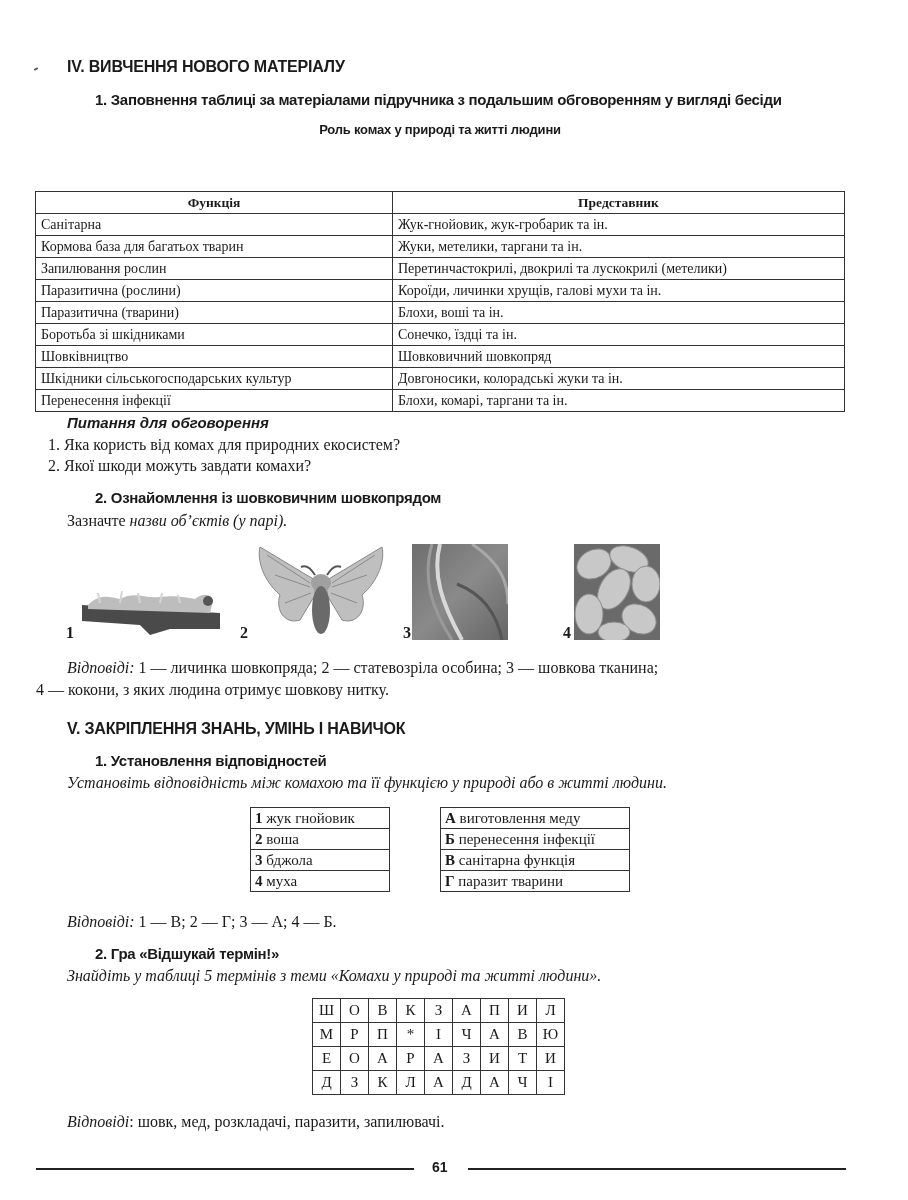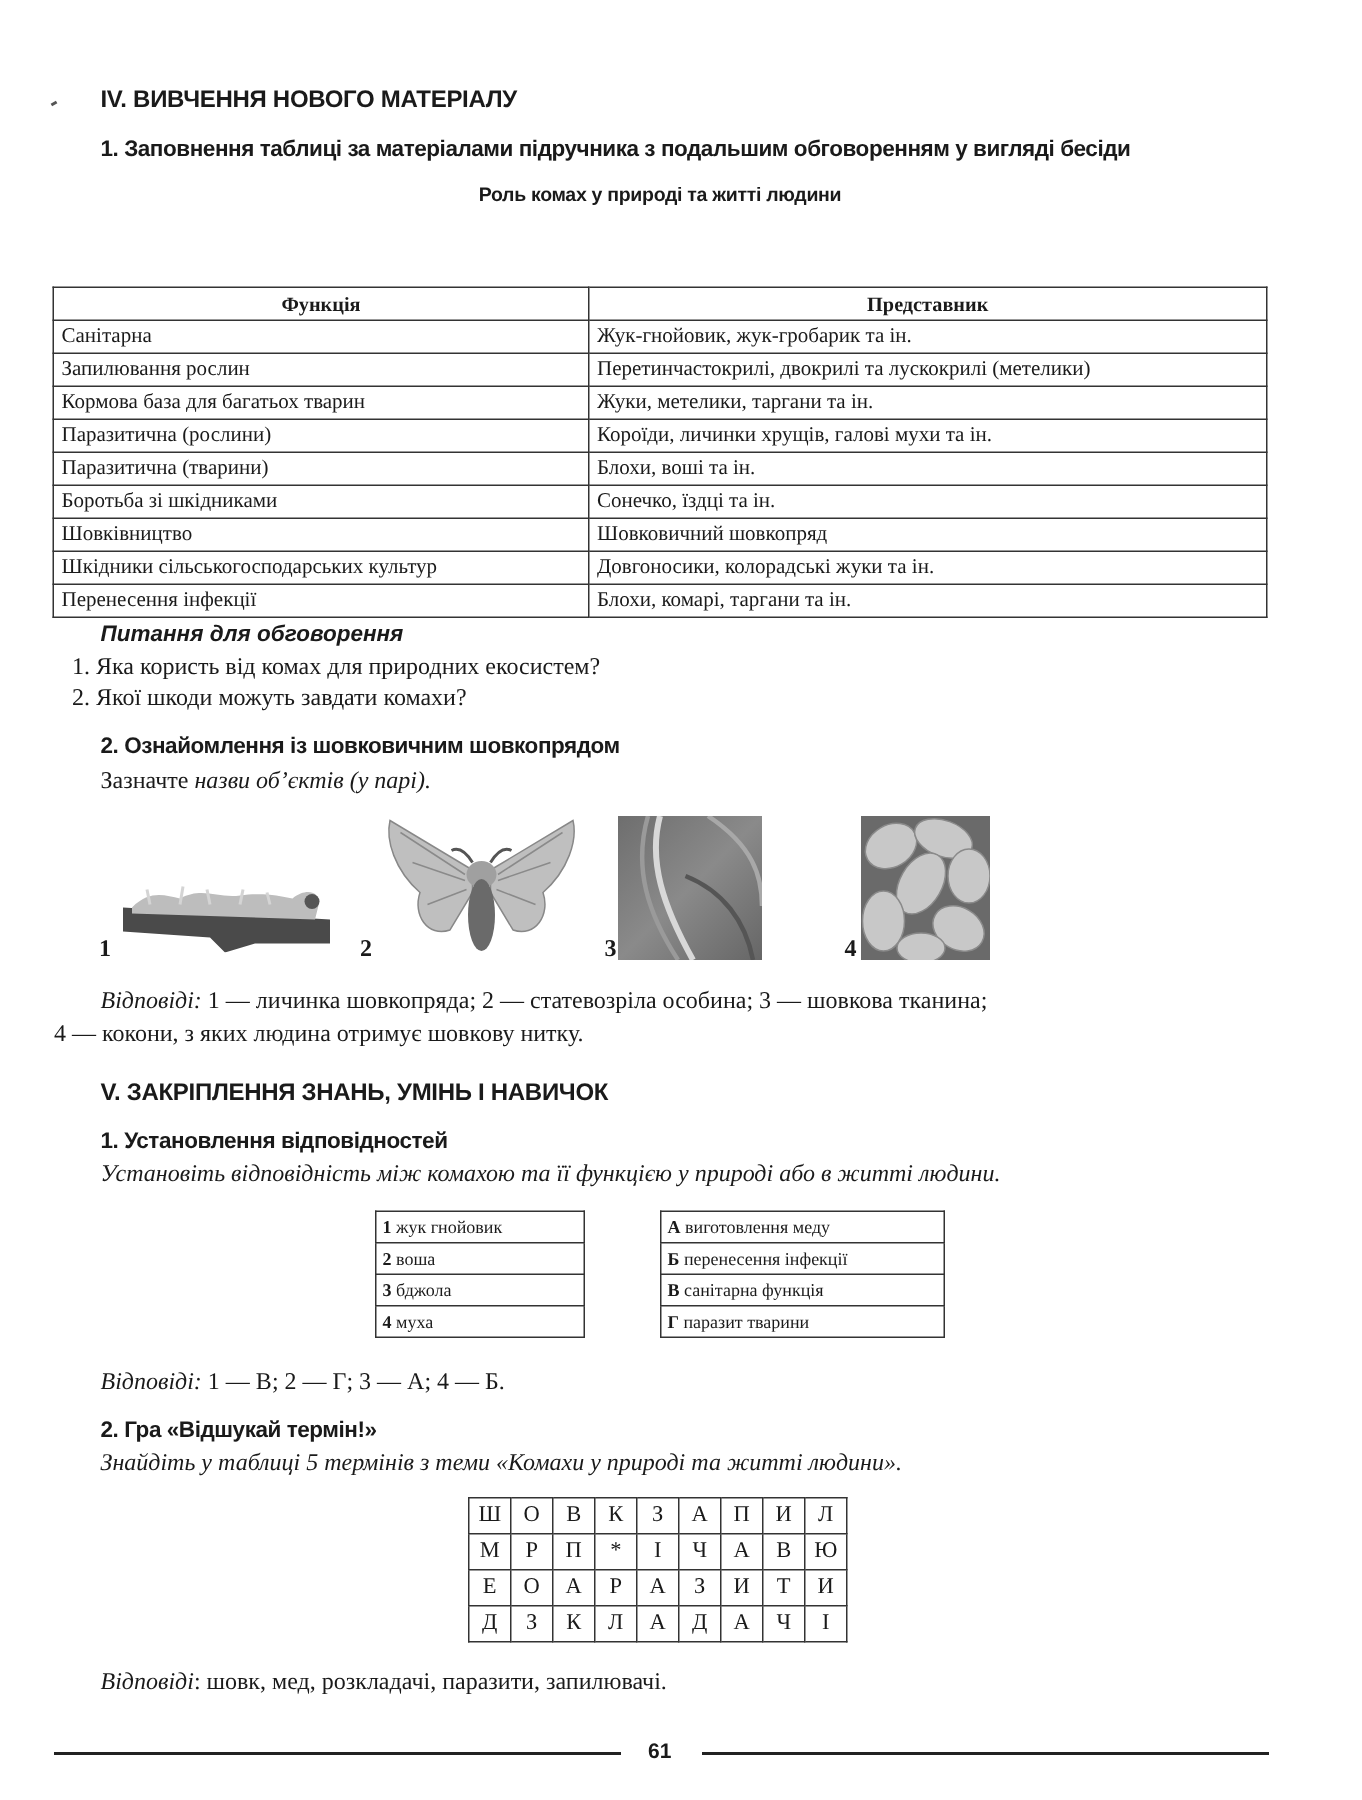--- a/index.html
+++ b/index.html
@@ -2,37 +2,37 @@
 <html><head>
 <meta charset="utf-8">
 <style>
   html, body { margin: 0; padding: 0; background: #ffffff; }
   body { width: 908px; height: 1200px; position: relative; overflow: hidden; color: #1a1a1a; }
   .sans { font-family: "Liberation Sans", "DejaVu Sans", sans-serif; }
   .serif { font-family: "Liberation Serif", "DejaVu Serif", serif; }
   .abs { position: absolute; }
 
   .h1 { font-weight: bold; font-size: 16px; letter-spacing: -0.2px; }
-  .h2 { font-weight: bold; font-size: 15px; letter-spacing: -0.3px; }
+  .h2 { font-weight: bold; font-size: 15px; letter-spacing: -0.3px; margin-left: 28px; }
   .caption { font-size: 13px; font-weight: bold; letter-spacing: -0.2px; }
 
   table.role { position: absolute; left: 35px; top: 143px; width: 810px; border-collapse: collapse; font-family: "Liberation Serif", "DejaVu Serif", serif; font-size: 14px; margin-top: 48px; }
   table.role th, table.role td { border: 1px solid #333; height: 21px; padding: 0 5px; line-height: 20px; }
   table.role th { font-weight: bold; text-align: center; font-size: 13.5px; }
   table.role td.c1 { width: 346px; }
 
   .q-title { font-weight: bold; font-style: italic; font-size: 15px; }
   .list-line { font-size: 16px; }
   .body-text { font-size: 16px; }
   .it { font-style: italic; }
 
   .pic { position: absolute; }
   .num { position: absolute; font-family: "Liberation Serif", serif; font-weight: bold; font-size: 16px; }
 
-  table.match { position: absolute; border-collapse: collapse; font-family: "Liberation Serif", "DejaVu Serif", serif; font-size: 12px; border-radius: 23px; }
+  table.match { position: absolute; border-collapse: collapse; font-family: "Liberation Serif", "DejaVu Serif", serif; font-size: 15px; border-radius: 23px; }
   table.match td { border: 1px solid #333; height: 20px; padding: 0 4px; line-height: 20px; }
   table.match b { font-weight: bold; }
 
   table.grid { position: absolute; left: 312px; top: 998px; border-collapse: collapse; font-family: "Liberation Serif", "DejaVu Serif", serif; font-size: 15px; }
   table.grid td { border: 1px solid #333; width: 27px; height: 23px; text-align: center; padding: 0; }
 
   .footer-line { position: absolute; top: 1168px; height: 2px; background: #222; }
   .page-num { position: absolute; left: 432px; top: 1159px; font-weight: bold; font-size: 14px; }
 </style>
 </head>
@@ -49,26 +49,26 @@
       <th class="c1">Функція</th>
       <th>Представник</th>
     </tr>
   </thead>
   <tbody id="role-body">
       <tr>
         <td class="c1">Санітарна</td>
         <td>Жук-гнойовик, жук-гробарик та ін.</td>
       </tr>
       <tr>
+        <td class="c1">Кормова база для багатьох тварин</td>
+        <td>Жуки, метелики, таргани та ін.</td>
+      </tr>
+      <tr>
         <td class="c1">Запилювання рослин</td>
         <td>Перетинчастокрилі, двокрилі та лускокрилі (метелики)</td>
-      </tr>
-      <tr>
-        <td class="c1">Кормова база для багатьох тварин</td>
-        <td>Жуки, метелики, таргани та ін.</td>
       </tr>
       <tr>
         <td class="c1">Паразитична (рослини)</td>
         <td>Короїди, личинки хрущів, галові мухи та ін.</td>
       </tr>
       <tr>
         <td class="c1">Паразитична (тварини)</td>
         <td>Блохи, воші та ін.</td>
       </tr>
       <tr>

